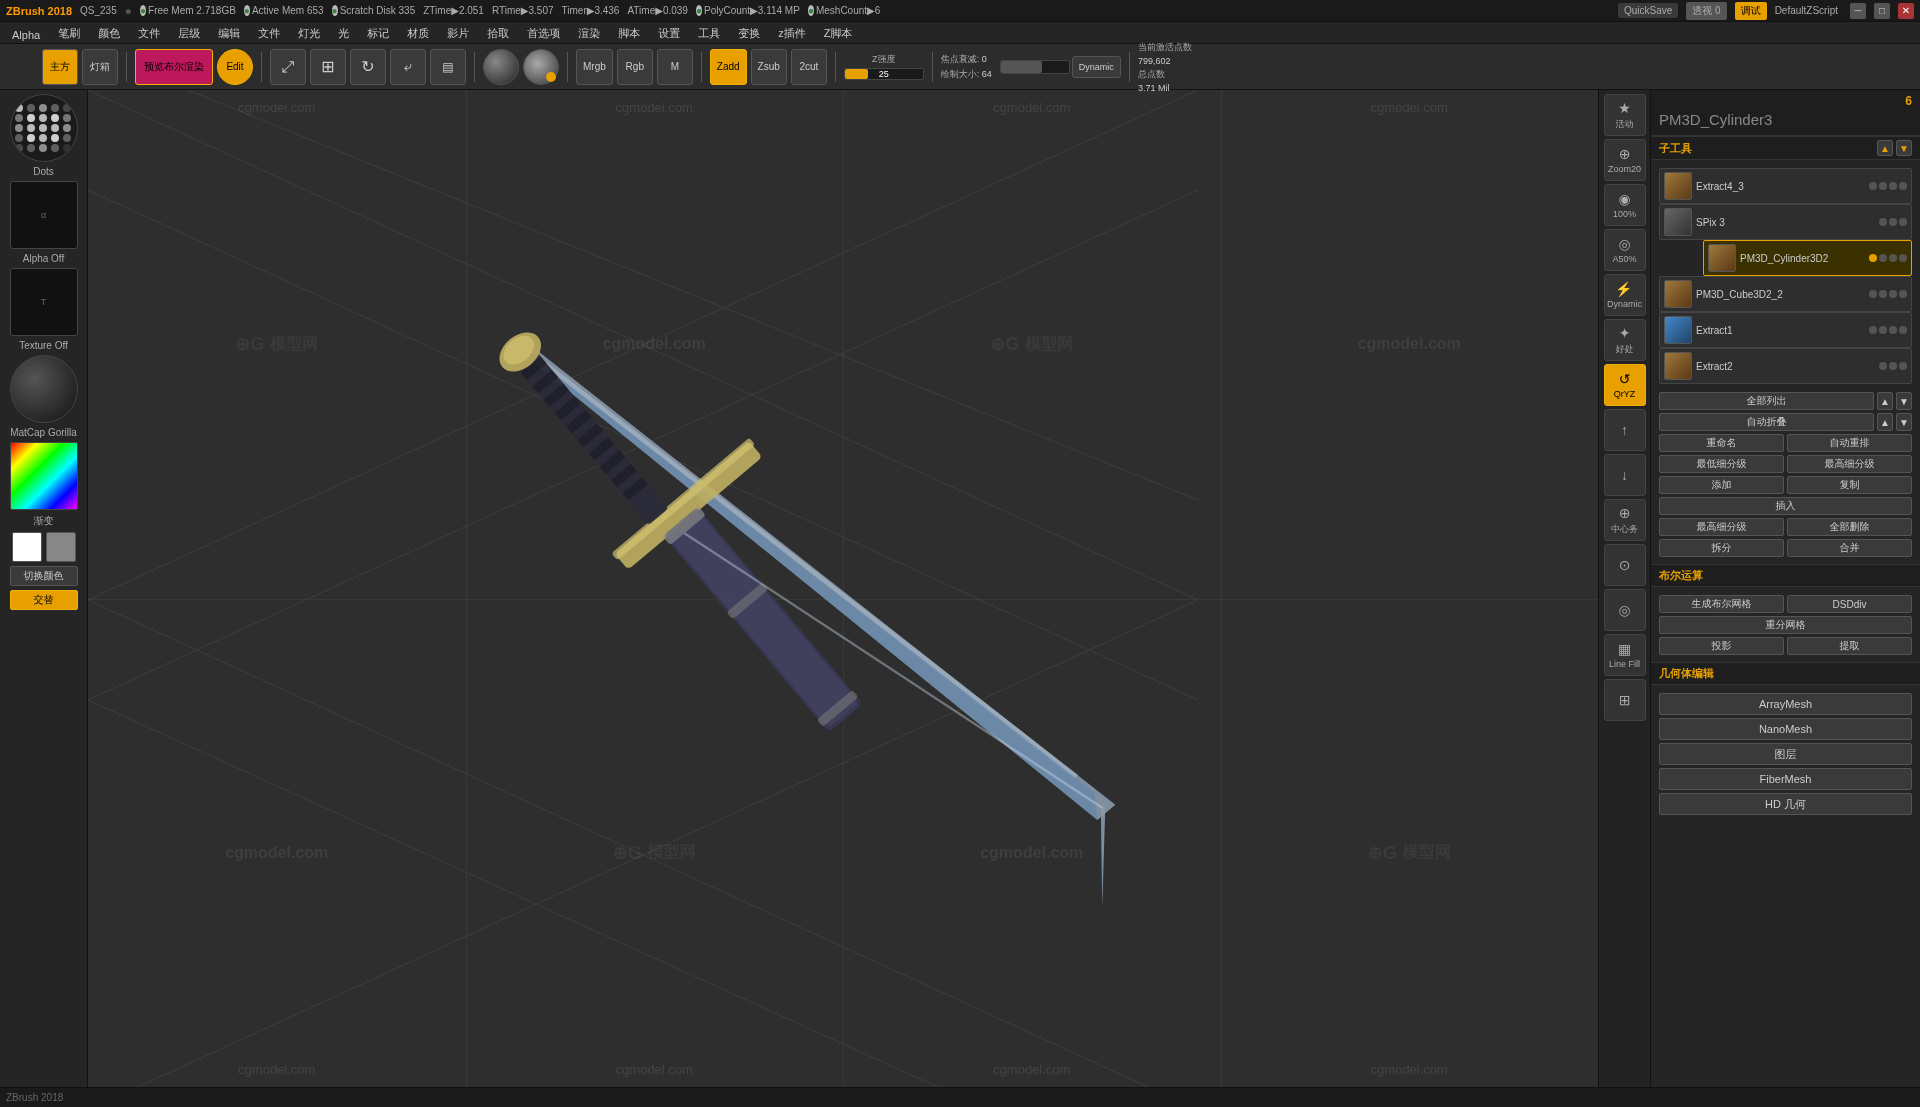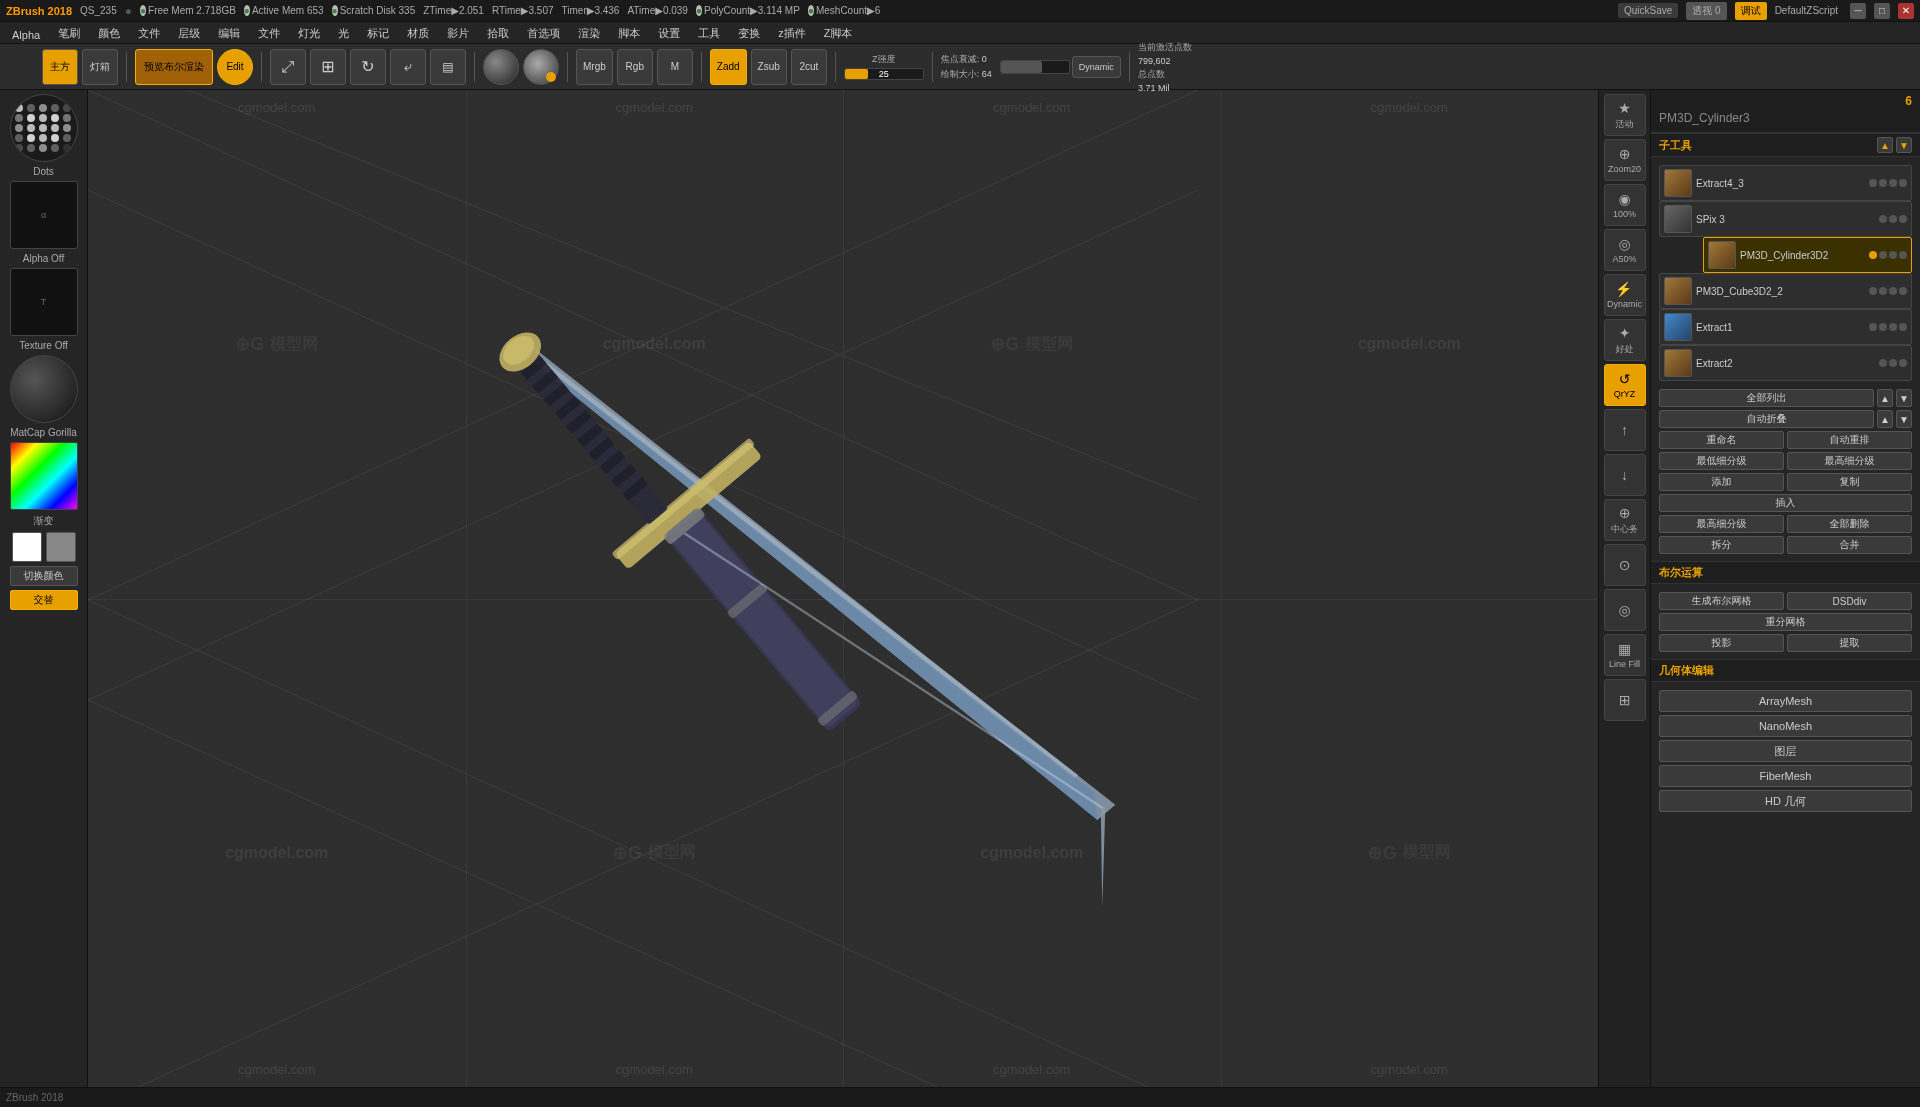--- a/index.html
+++ b/index.html
@@ -86,21 +86,21 @@
       color: #ccc;
       font-size: 10px;
       cursor: pointer;
       display: flex;
       align-items: center;
       justify-content: center;
       padding: 0 6px;
       white-space: nowrap;
     }
     .toolbar-btn.active { background: #e8a000; color: #000; border-color: #f0b000; }
-    .toolbar-btn.orange { background: #a16207; color: #000; border-color: #f0b000; }
+    .toolbar-btn.orange { background: #be185d; color: #000; border-color: #f0b000; }
     .toolbar-btn.round { border-radius: 50%; width: 36px; height: 36px; }
     .toolbar-sep { width: 1px; height: 30px; background: #555; margin: 0 4px; }
 
     
     #main-layout {
       display: flex;
       width: 100%;
       height: calc(1107px - 90px);
       position: relative;
     }
@@ -373,21 +373,21 @@
       border-bottom: 1px solid #333;
       font-size: 10px;
       color: #aaa;
     }
     .rt-row {
       display: flex;
       align-items: center;
       gap: 6px;
       margin-bottom: 3px;
     }
-    .rt-label { color: #888; min-width: 50px; font-size: 12px; }
+    .rt-label { color: #888; min-width: 50px; font-size: 15px; }
 
     .section-header {
       background: #1e1e1e;
       color: #e8a000;
       font-size: 11px;
       font-weight: bold;
       padding: 3px 8px;
       border-top: 1px solid #333;
       border-bottom: 1px solid #333;
       margin-bottom: 4px;

